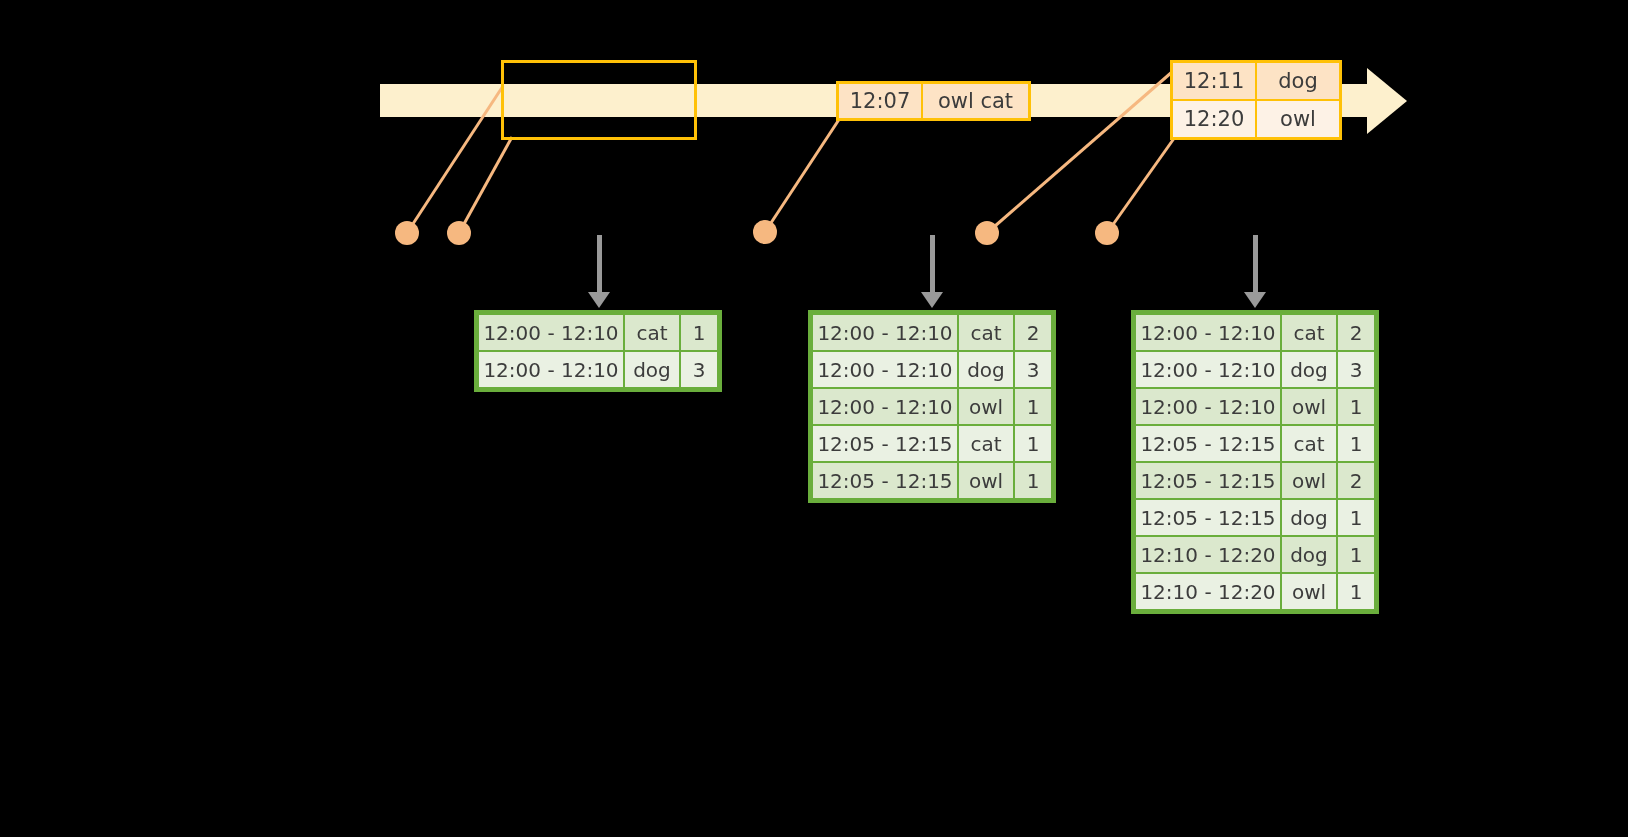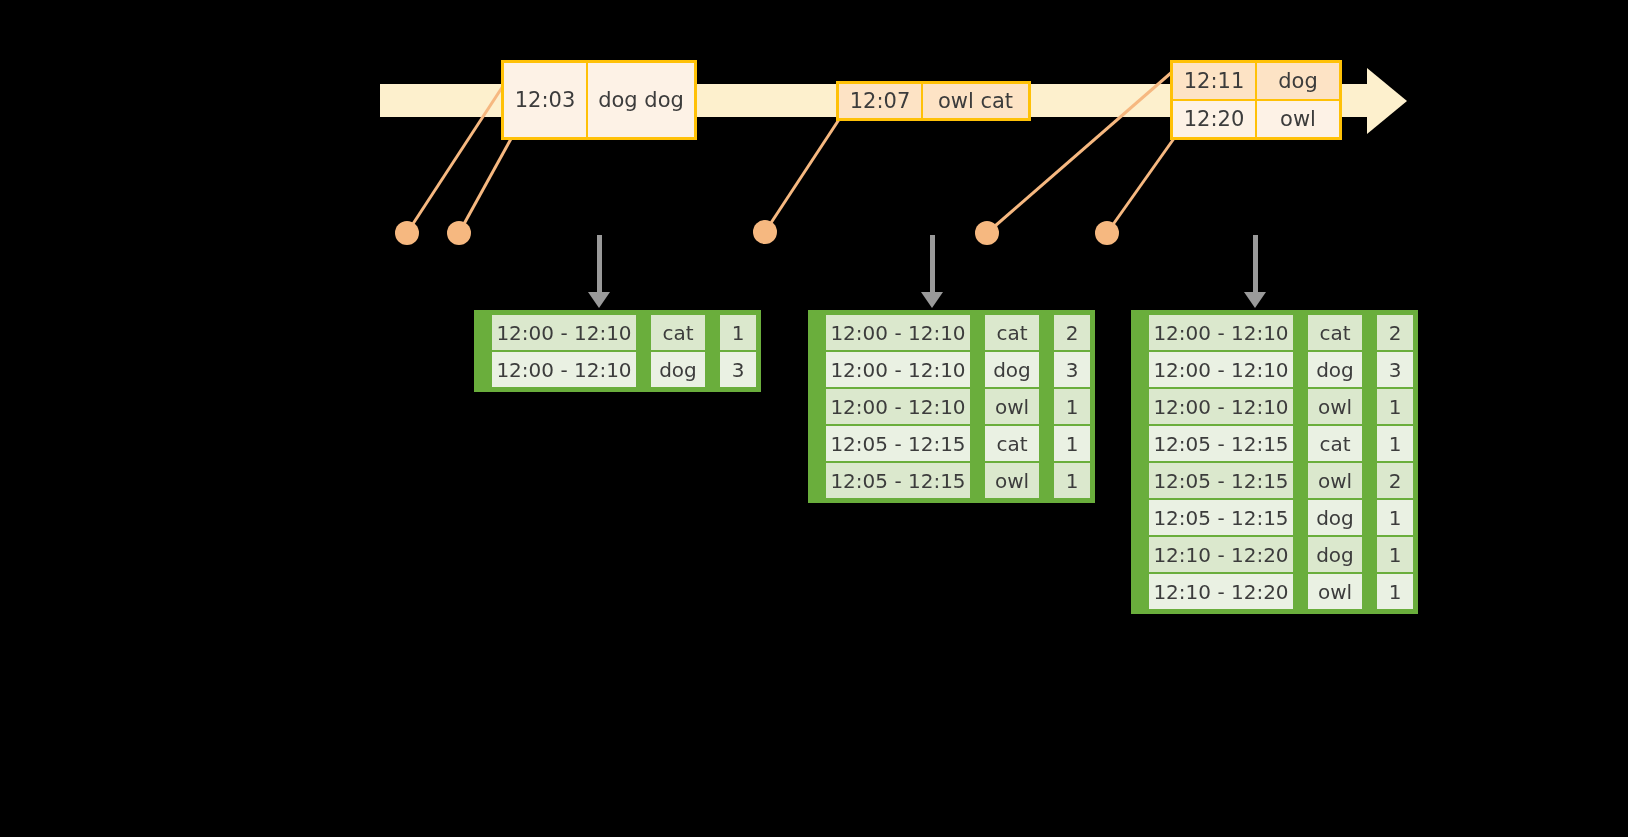--- a/index.html
+++ b/index.html
@@ -70,21 +70,20 @@
   .rtable{
     position:absolute;border:4px solid #6aae3c;box-sizing:border-box;
     background:#6aae3c;display:flex;flex-direction:column;
     padding:0;
   }
   .rrow{display:flex;height:37px;}
   .rcell{
     display:flex;align-items:center;justify-content:center;
     font-size:20px;color:#3c3c3c;box-sizing:border-box;
     border:1px solid #6aae3c;
-    margin-left:13px;
   }
   .rrow.shade .rcell{background:#dbe8cd;}
   .rrow.plain .rcell{background:#eaf1e3;}
   .rcell.win{width:146px;}
   .rcell.word{width:56px;}
   .rcell.cnt{width:38px;}
 
   #rt1{left:474px;top:310px;}
   #rt2{left:808px;top:310px;}
   #rt3{left:1131px;top:310px;}
@@ -105,24 +104,20 @@
     <line class="lnk" x1="1107" y1="233" x2="1175" y2="137"></line>
   </svg>
 
   <div class="dot" style="left:395px;top:221px;"></div>
   <div class="dot" style="left:447px;top:221px;"></div>
   <div class="dot" style="left:753px;top:220px;"></div>
   <div class="dot" style="left:975px;top:221px;"></div>
   <div class="dot" style="left:1095px;top:221px;"></div>
 
   <div class="evbox" id="evbox1">
-    <div class="evrow plain">
-      <div class="evc time">12:03</div>
-      <div class="evc words">dog dog</div>
-    </div>
   </div>
 
   <div class="evbox" id="evbox2">
     <div class="evrow shade">
       <div class="evc time">12:07</div>
       <div class="evc words">owl cat</div>
     </div>
   </div>
 
   <div class="evbox" id="evbox3">

